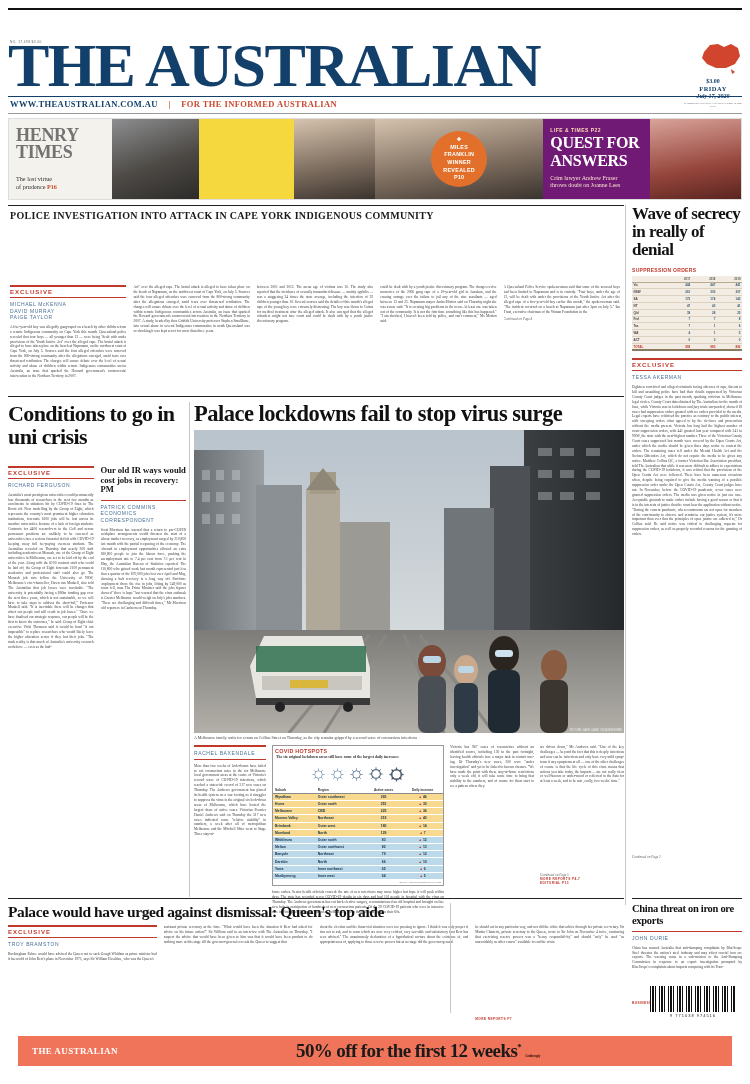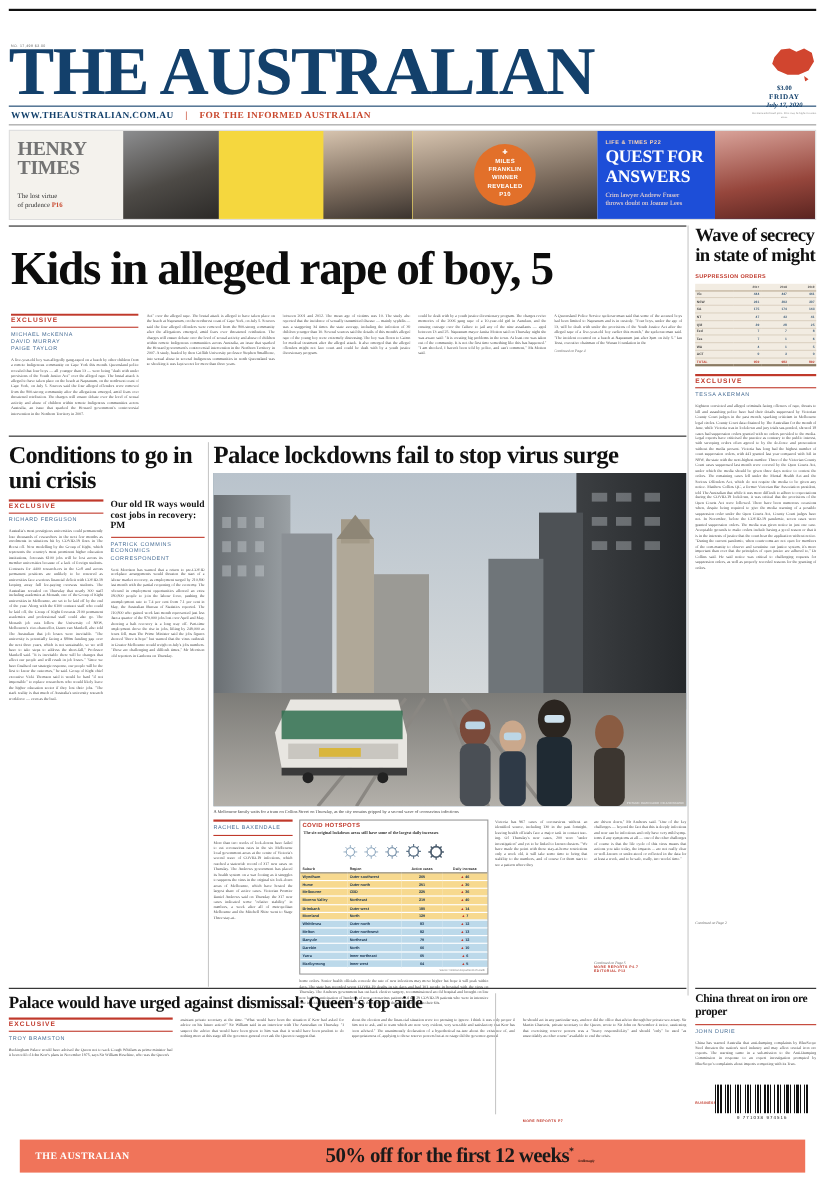--- a/index.html
+++ b/index.html
@@ -40,21 +40,21 @@
   .p-ergas .big{font-family:"Liberation Serif",serif;font-weight:700;font-size:18px;line-height:17px;color:#737373;letter-spacing:-.3px;}
   .p-ergas .sub{font-family:"Liberation Serif",serif;font-size:6.2px;line-height:7.6px;color:#333;margin-top:14px;}
   .p-abc{width:24%;background:#f5d73e;}
   .p-abc .big{font-family:"Liberation Serif",serif;font-weight:700;font-size:17px;line-height:17.5px;color:#1f5f3a;letter-spacing:-.4px;}
   .p-abc .sub{font-family:"Liberation Serif",serif;font-size:6.2px;line-height:7.6px;color:#333;margin-top:12px;}
   .p-miles{width:23%;background:#f5d73e;}
   .p-miles .circ{position:absolute;left:50%;top:50%;transform:translate(-50%,-50%);width:56px;height:56px;
     border-radius:50%;background:#e2702a;color:#fff;text-align:center;
     font-family:"Liberation Sans",sans-serif;font-weight:700;font-size:5.4px;line-height:7.6px;letter-spacing:.3px;
     display:flex;flex-direction:column;justify-content:center;}
-  .p-quest{flex:1;background:#1d4ed8;padding-left:24px;}
+  .p-quest{flex:1;background:#701a75;padding-left:24px;}
   .p-quest .kicker{font-family:"Liberation Sans",sans-serif;font-weight:700;font-size:5px;color:#ffd9b5;letter-spacing:.5px;}
   .p-quest .big{font-family:"Liberation Serif",serif;font-weight:700;font-size:16px;line-height:16px;color:#fff;letter-spacing:-.3px;margin-top:2px;}
   .p-quest .sub{font-family:"Liberation Serif",serif;font-size:6px;line-height:7.4px;color:#ffe2cf;margin-top:6px;}
   .pageref{color:#c9492f;font-weight:700;}
 
   
   .ph-ergas{background:linear-gradient(160deg,#8d8e90,#4d4a46 55%,#2c2a28);}
   .ph-abc{background:linear-gradient(170deg,#d6c3ae,#7a6a5c 60%,#3a332e);}
   .ph-quest{background:linear-gradient(170deg,#d9a39a,#96463c 60%,#5a2420);}
 
@@ -79,21 +79,21 @@
   .body p:first-child{text-indent:0;}
 
   .lead-cols{position:absolute;left:10px;top:285px;width:610px;height:105px;
     display:grid;grid-template-columns:repeat(5,1fr);gap:7px;}
   .lead-cols .col{overflow:hidden;}
 
   
   .sec-res{position:absolute;left:8px;top:402px;width:178px;}
   .sec-res h2{margin:0;font-family:"Liberation Serif",serif;font-weight:700;font-size:22px;line-height:23px;
     letter-spacing:-.6px;color:#111;}
-  .res-cols{display:grid;grid-template-columns:1fr 1fr;gap:7px;margin-top:6px;}
+  .res-cols{display:grid;grid-template-columns:1fr 1fr;gap:7px;margin-top:18px;}
   .subhead{font-family:"Liberation Serif",serif;font-weight:700;font-size:8.6px;line-height:9.6px;color:#111;}
 
   
   .centre{position:absolute;left:194px;top:402px;width:430px;}
   .centre h2{margin:0;font-family:"Liberation Serif",serif;font-weight:700;font-size:22.5px;line-height:24px;
     letter-spacing:-.5px;color:#111;}
   .photo{margin-top:4px;width:430px;height:303px;position:relative;overflow:hidden;background:#7f93a3;}
   .caption{font-family:"Liberation Serif",serif;font-size:4px;line-height:5px;color:#444;padding-top:2px;}
   .credit{position:absolute;right:2px;bottom:1px;font-family:"Liberation Sans",sans-serif;font-size:2.6px;color:#eee;}
 
@@ -227,21 +227,21 @@
         <div class="big">ANSWERS</div>
         <div class="sub">
           <span>Crim lawyer Andrew Fraser</span><br>
           <span>throws doubt on Joanne Lees</span>
         </div>
       </div>
     </div>
   </div>
 
   <div class="hrule" style="left:8px;width:616px;top:205px;"></div>
-  <div class="leadhead">Kids in alleged rape of boy, 5</div>
+  <div class="kicker-top">POLICE INVESTIGATION INTO ATTACK IN CAPE YORK INDIGENOUS COMMUNITY</div>
 
   <div class="lead-cols">
     <div class="col">
       <div class="excl">EXCLUSIVE</div>
       <div class="byline">
         <span>MICHAEL McKENNA</span><br>
         <span>DAVID MURRAY</span><br>
         <span>PAIGE TAYLOR</span>
       </div>
       <div class="body" style="margin-top:4px;">
@@ -593,21 +593,21 @@
           <p>are driven down," Mr Andrews said. "One of the key challenges — beyond the fact that this is deeply infectious and now can be infectious and only have very mild symp-toms if any symptoms at all — one of the other challenges of course is that the life cycle of this virus means that actions you take today, the impacts ... are not really clear or well-known or under-stood or reflected in the data for at least a week, and to be safe, really, two weeks' time."</p>
         </div>
         <div class="cont">Continued on Page 5</div>
         <div class="moreref">MORE REPORTS P4-7</div>
         <div class="moreref">EDITORIAL P13</div>
       </div>
     </div>
   </div>
 
   <div class="rail">
-    <h2>Wave of secrecy in state of might</h2>
+    <h2>Wave of secrecy in really of denial</h2>
     <div class="supp">
       <div class="st">SUPPRESSION ORDERS</div>
       <table class="stab">
         <thead>
           <tr>
             <th class="l"></th>
             <th>2017</th>
             <th>2018</th>
             <th>2019</th>
           </tr>
@@ -738,21 +738,21 @@
 Sir Martin Charteris, private secretary to the Queen, wrote to Sir John on November 4 twice, cautioning that exercising reserve powers was a "heavy responsibil-ity" and should "only" be used "as unavoidably as other course" available to end the crisis.</p>
           </div>
         <div class="moreref">MORE REPORTS P7</div>
       </div>
     </div>
   </div>
 
   <div class="vrule" style="left:450px;top:903px;height:110px;"></div>
 
   <div class="bot2">
-    <h3>China threat on iron ore proper</h3>
+    <h3>China threat on iron ore exports</h3>
     <div class="byline" style="border-top:1px solid #c0392b;margin-top:4px;">JOHN DURIE</div>
     <div class="body" style="margin-top:4px;height:55px;overflow:hidden;">
         <p>China has warned Australia that anti-dumping complaints by BlueScope Steel threaten the nation's steel industry and may affect crucial iron ore exports.
 
 The warning came in a sub-mission to the Anti-Dumping Commission in response to an expert investigation prompted by BlueScope's complaints about imports competing with its Tran-</p>
       </div>
     <div class="moreref">BUSINESS P15</div>
   </div>
 
   <div class="barcode">

